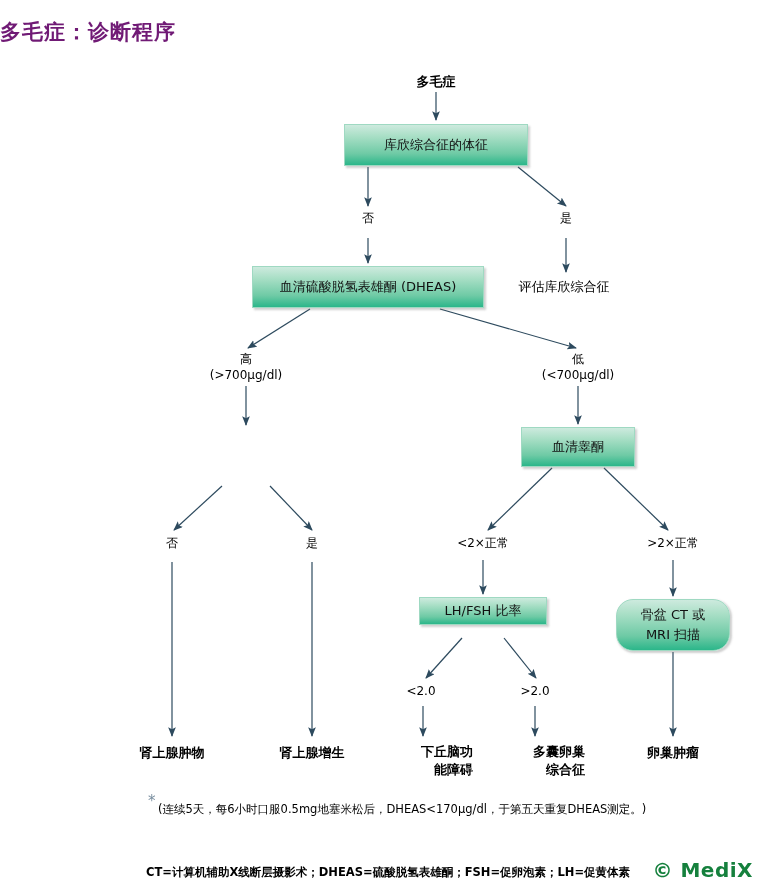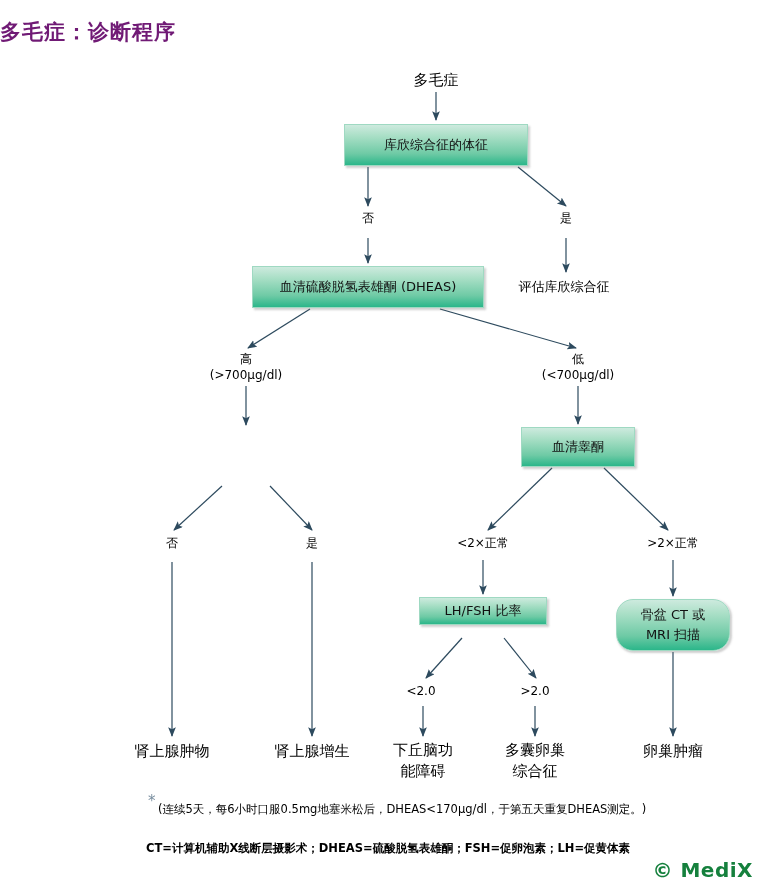--- a/index.html
+++ b/index.html
@@ -49,22 +49,23 @@
     font-size: 13px;
     box-shadow: 1.5px 1.5px 2px rgba(120,120,120,0.35);
   }
   
   .plain {
     color: #000000;
     font-size: 13px;
   }
   .plain-bold {
     color: #000000;
-    font-size: 15px;
-    font-weight: normal;
+    font-size: 13px;
+    font-weight: bold;
+    align-items: flex-end;
   }
   .edge-label {
     position: absolute;
     color: #000000;
     font-size: 12px;
     text-align: center;
     white-space: nowrap;
     line-height: 1.3;
   }
   #page-title {
@@ -82,20 +83,21 @@
     font-size: 11.5px;
     color: #000000;
     white-space: nowrap;
   }
   .footnote-bold {
     position: absolute;
     font-size: 11.5px;
     color: #000000;
     font-weight: bold;
     white-space: nowrap;
+    margin-top: 24px;
   }
   .asterisk-mark {
     position: absolute;
     font-size: 15px;
     color: #7a8fa0;
     line-height: 1;
   }
   #watermark {
     position: absolute;
     right: 8px;

